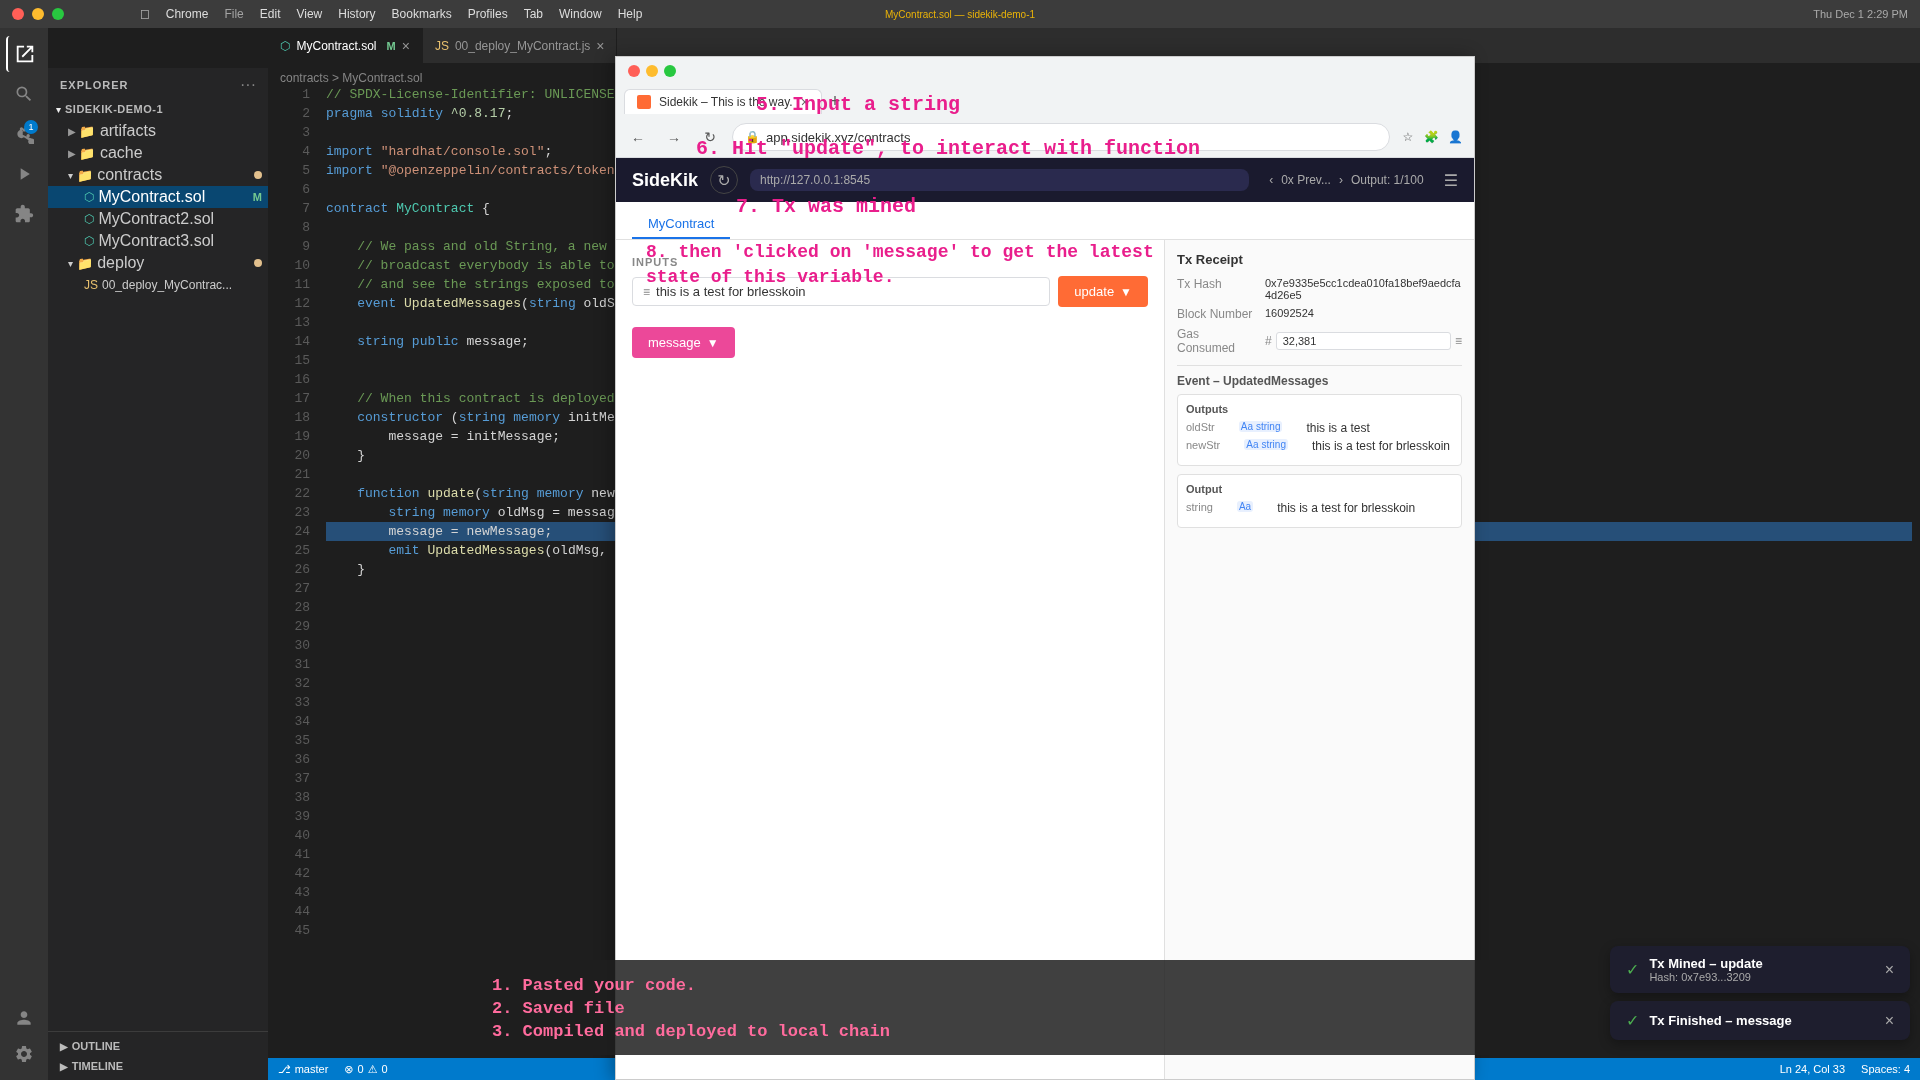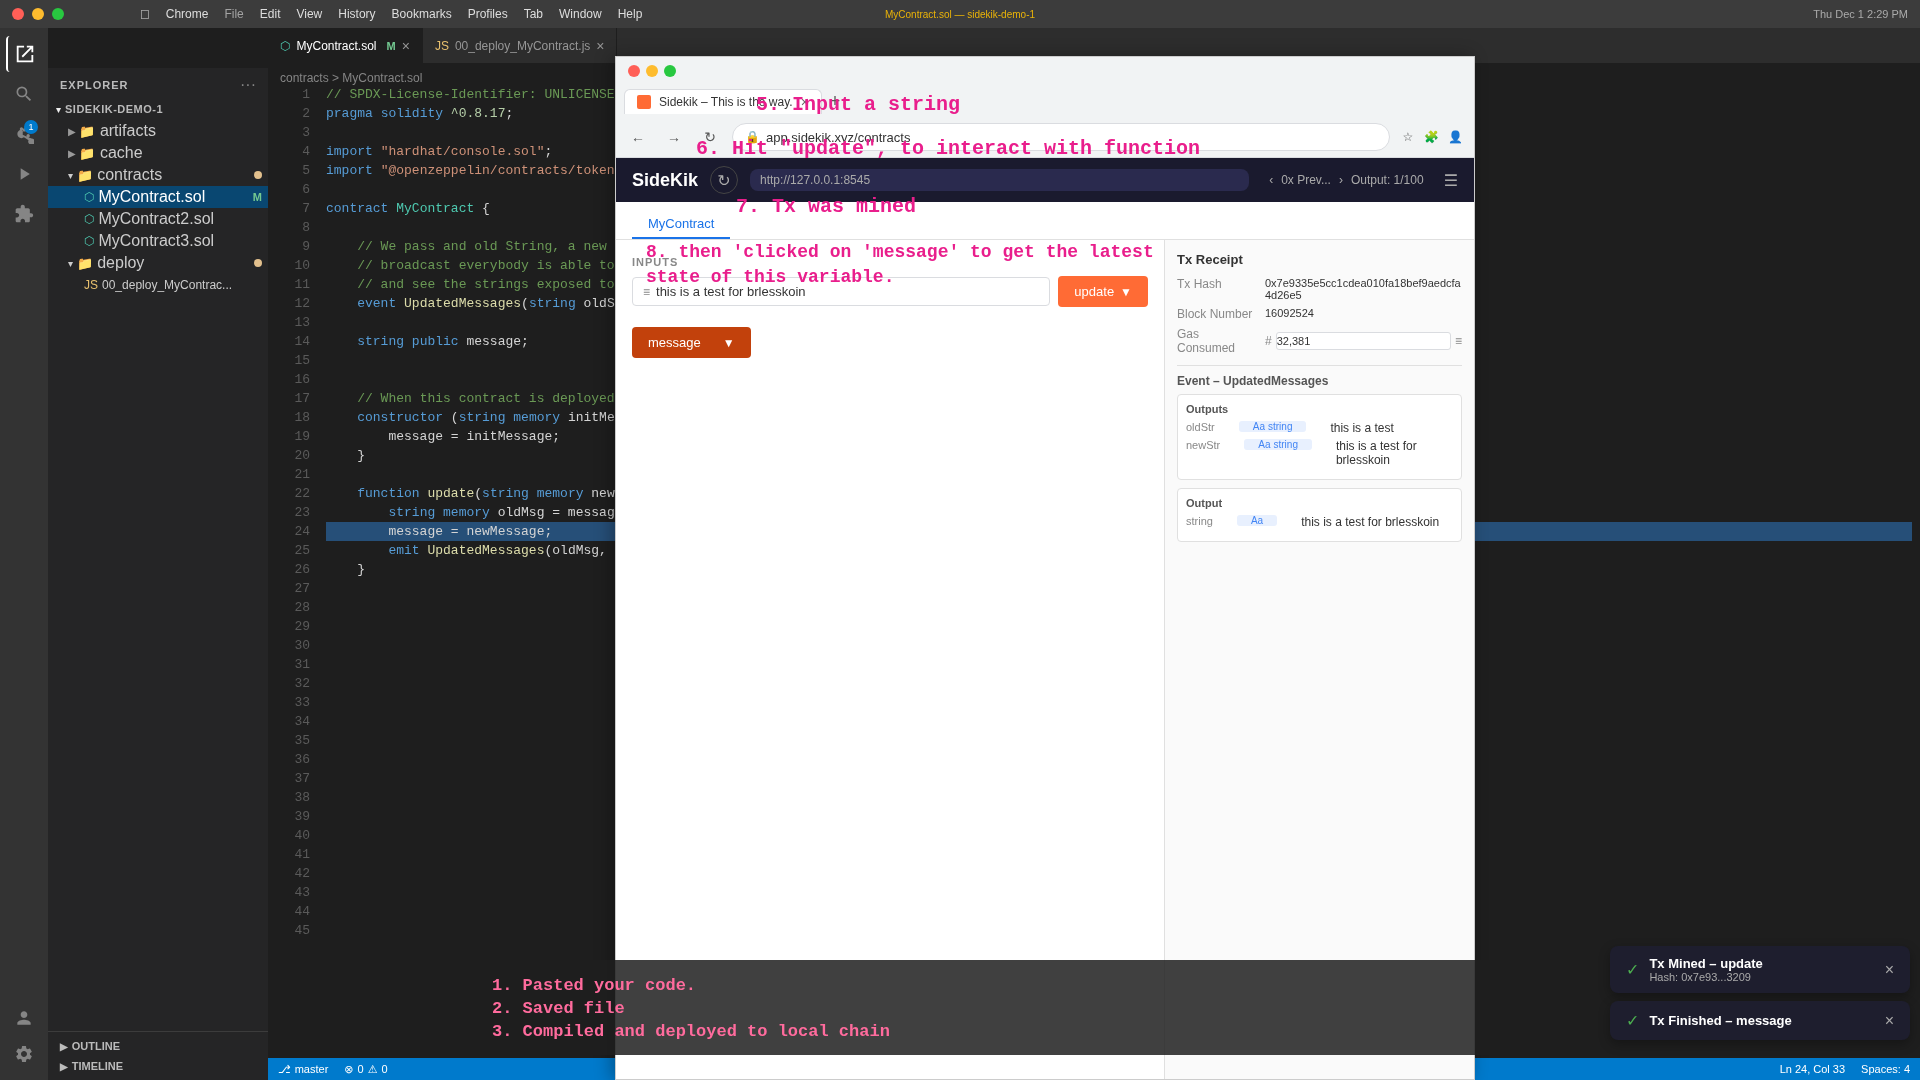--- a/index.html
+++ b/index.html
@@ -68,36 +68,36 @@
     .sidekik-tab.active { color: #1a73e8; border-bottom-color: #1a73e8; font-weight: 500; }
     .contract-body { flex: 1; display: flex; overflow: hidden; }
     .contract-main { flex: 1; padding: 16px; overflow-y: auto; }
     .inputs-label { font-size: 11px; color: #888; font-weight: 600; text-transform: uppercase; letter-spacing: 1px; margin-bottom: 8px; }
     .input-row { display: flex; gap: 8px; align-items: center; margin-bottom: 12px; }
     .input-field-wrapper { flex: 1; border: 1px solid #dadce0; border-radius: 4px; display: flex; align-items: center; padding: 6px 10px; }
     .input-icon { color: #888; margin-right: 6px; font-size: 12px; }
     .contract-input { border: none; outline: none; flex: 1; font-size: 13px; color: #333; background: transparent; }
     .update-btn { background: #ff6b35; color: white; border: none; border-radius: 4px; padding: 8px 16px; font-size: 13px; cursor: pointer; display: flex; align-items: center; gap: 6px; }
     .dropdown-arrow { font-size: 12px; }
-    .message-btn { background: #c2410c; color: white; border: none; border-radius: 4px; padding: 8px 16px; font-size: 13px; cursor: pointer; display: flex; align-items: center; gap: 22px; margin-top: 20px; }
+    .message-btn { background: #ec4899; color: white; border: none; border-radius: 4px; padding: 8px 16px; font-size: 13px; cursor: pointer; display: flex; align-items: center; gap: 6px; margin-top: 20px; }
 
     
     .tx-panel { width: 310px; border-left: 1px solid #e0e0e0; background: #fafafa; overflow-y: auto; flex-shrink: 0; padding: 12px; font-size: 12px; }
     .tx-panel-title { font-weight: 600; font-size: 13px; margin-bottom: 10px; color: #333; }
     .tx-field { display: flex; gap: 8px; margin-bottom: 6px; }
     .tx-field-label { color: #888; width: 80px; flex-shrink: 0; }
     .tx-field-value { color: #333; word-break: break-all; font-size: 11px; }
     .event-title { font-weight: 600; font-size: 12px; margin: 10px 0 6px; color: #555; border-top: 1px solid #e0e0e0; padding-top: 8px; }
     .output-section { background: white; border: 1px solid #e0e0e0; border-radius: 4px; padding: 8px; margin-bottom: 8px; }
     .output-section-title { font-weight: 600; font-size: 11px; color: #555; margin-bottom: 6px; }
     .output-row { display: flex; align-items: flex-start; gap: 24px; margin-bottom: 4px; }
     .output-label { color: #888; font-size: 11px; }
-    .output-type-badge { background: #e8f0fe; color: #4285f4; padding: 0 14px; border-radius: 3px; font-size: 10px; display: flex; align-items: center; gap: 3px; }
+    .output-type-badge { background: #e8f0fe; color: #4285f4; padding: 0 2px; border-radius: 3px; font-size: 10px; display: flex; align-items: center; gap: 3px; }
     .output-value { color: #333; font-size: 12px; }
-    .gas-input { border: 1px solid #dadce0; border-radius: 3px; padding: 2px 0; font-size: 11px; color: #333; flex: 1; }
+    .gas-input { border: 1px solid #dadce0; border-radius: 3px; padding: 2px 6px; font-size: 11px; color: #333; flex: 1; }
 
     
     .toast-area { position: absolute; bottom: 40px; right: 10px; display: flex; flex-direction: column; gap: 8px; z-index: 20; }
     .toast { background: #1e1e2e; color: white; border-radius: 8px; padding: 10px 16px; min-width: 300px; display: flex; align-items: center; gap: 10px; font-size: 13px; box-shadow: 0 4px 12px rgba(0,0,0,0.3); }
     .toast-icon { color: #4caf50; font-size: 16px; flex-shrink: 0; }
     .toast-content { flex: 1; }
     .toast-title { font-weight: 600; font-size: 13px; }
     .toast-subtitle { font-size: 11px; color: #aaa; }
     .toast-close { color: #aaa; cursor: pointer; font-size: 16px; }
 

